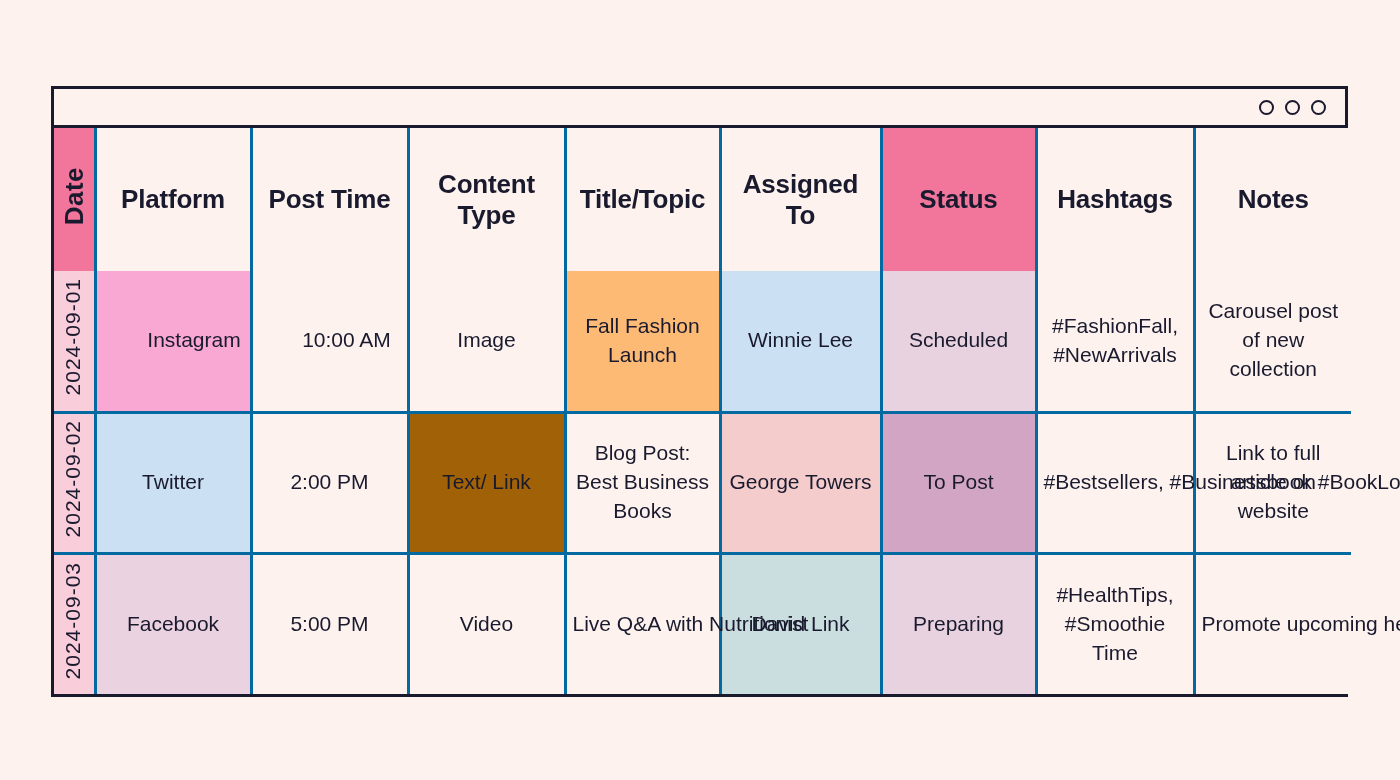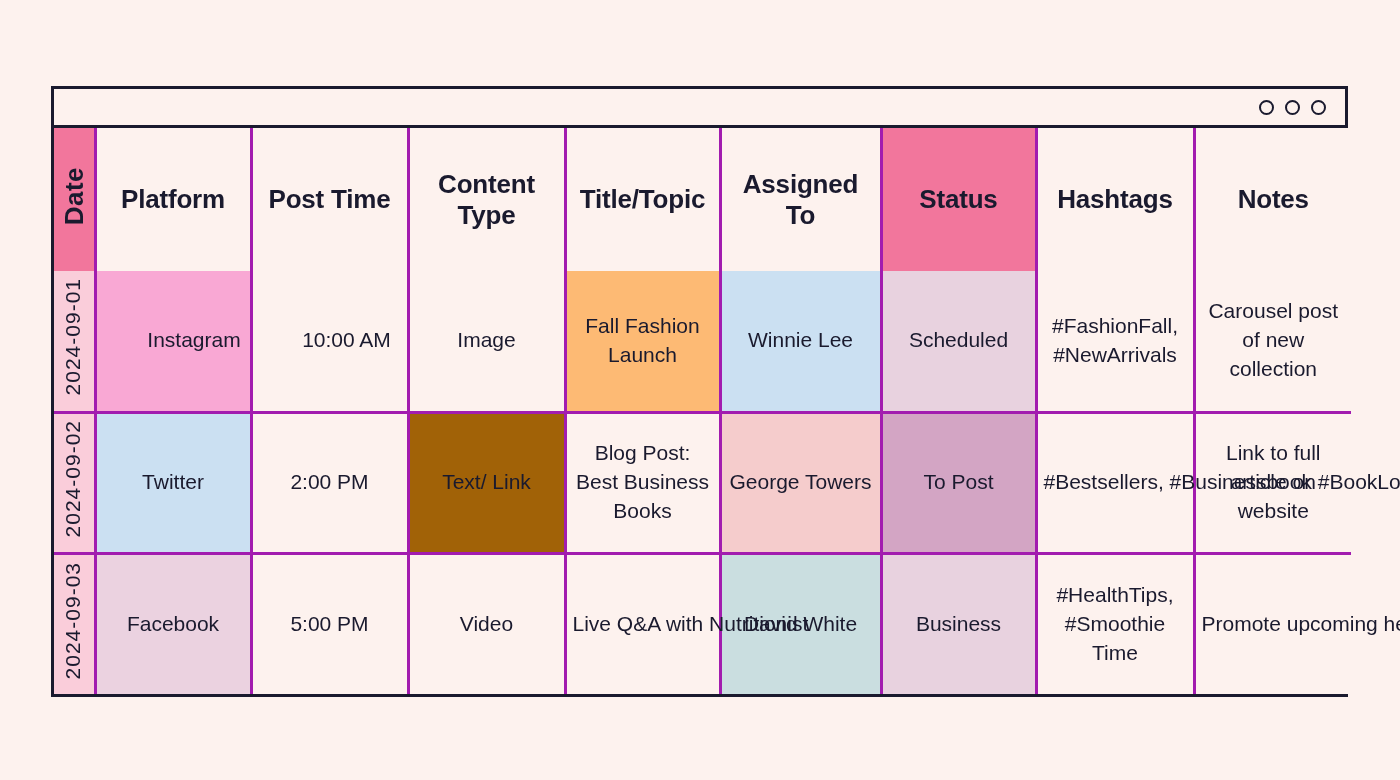--- a/index.html
+++ b/index.html
@@ -57,21 +57,21 @@
   }
 
   
   table.grid {
     border-collapse: collapse;
     table-layout: fixed;
     width: 100%;
     background: #FDF2EE;
   }
   table.grid td, table.grid th {
-    border: 3px solid #a21caf;
+    border: 3px solid #0369a1;
     box-sizing: border-box;
     padding: 4px 6px;
     text-align: center;
     vertical-align: middle;
     background: #FDF2EE;
     color: #1A1A2E;
   }
   
   table.grid tr > *:first-child { border-left: none; }
   table.grid tr > *:last-child  { border-right: none; }
@@ -197,22 +197,22 @@
           <td style="background: rgb(253, 242, 238);">Link to full article on website</td>
         </tr>
         <tr>
           <td class="datecell" style="background: rgb(250, 205, 218);">
             <span class="date-inner">2024-09-03</span>
           </td>
           <td style="background: rgb(235, 210, 224);">Facebook</td>
           <td style="background: rgb(253, 242, 238);">5:00 PM</td>
           <td style="background: rgb(253, 242, 238); margin-top: 34px;">Video</td>
           <td class="nowrapcell" style="background: rgb(253, 242, 238);">Live Q&amp;A with Nutritionist</td>
-          <td style="background: rgb(202, 222, 224);">David White</td>
-          <td style="background: rgb(232, 210, 223);">Business</td>
+          <td style="background: rgb(202, 222, 224);">David Link</td>
+          <td style="background: rgb(232, 210, 223);">Preparing</td>
           <td style="background: rgb(253, 242, 238);">#HealthTips, #Smoothie Time</td>
           <td class="nowrapcell" style="background: rgb(253, 242, 238);">Promote upcoming health webinar</td>
         </tr>
       </tbody>
     </table>
 
   </div>
 </div>
 
 </body></html>

